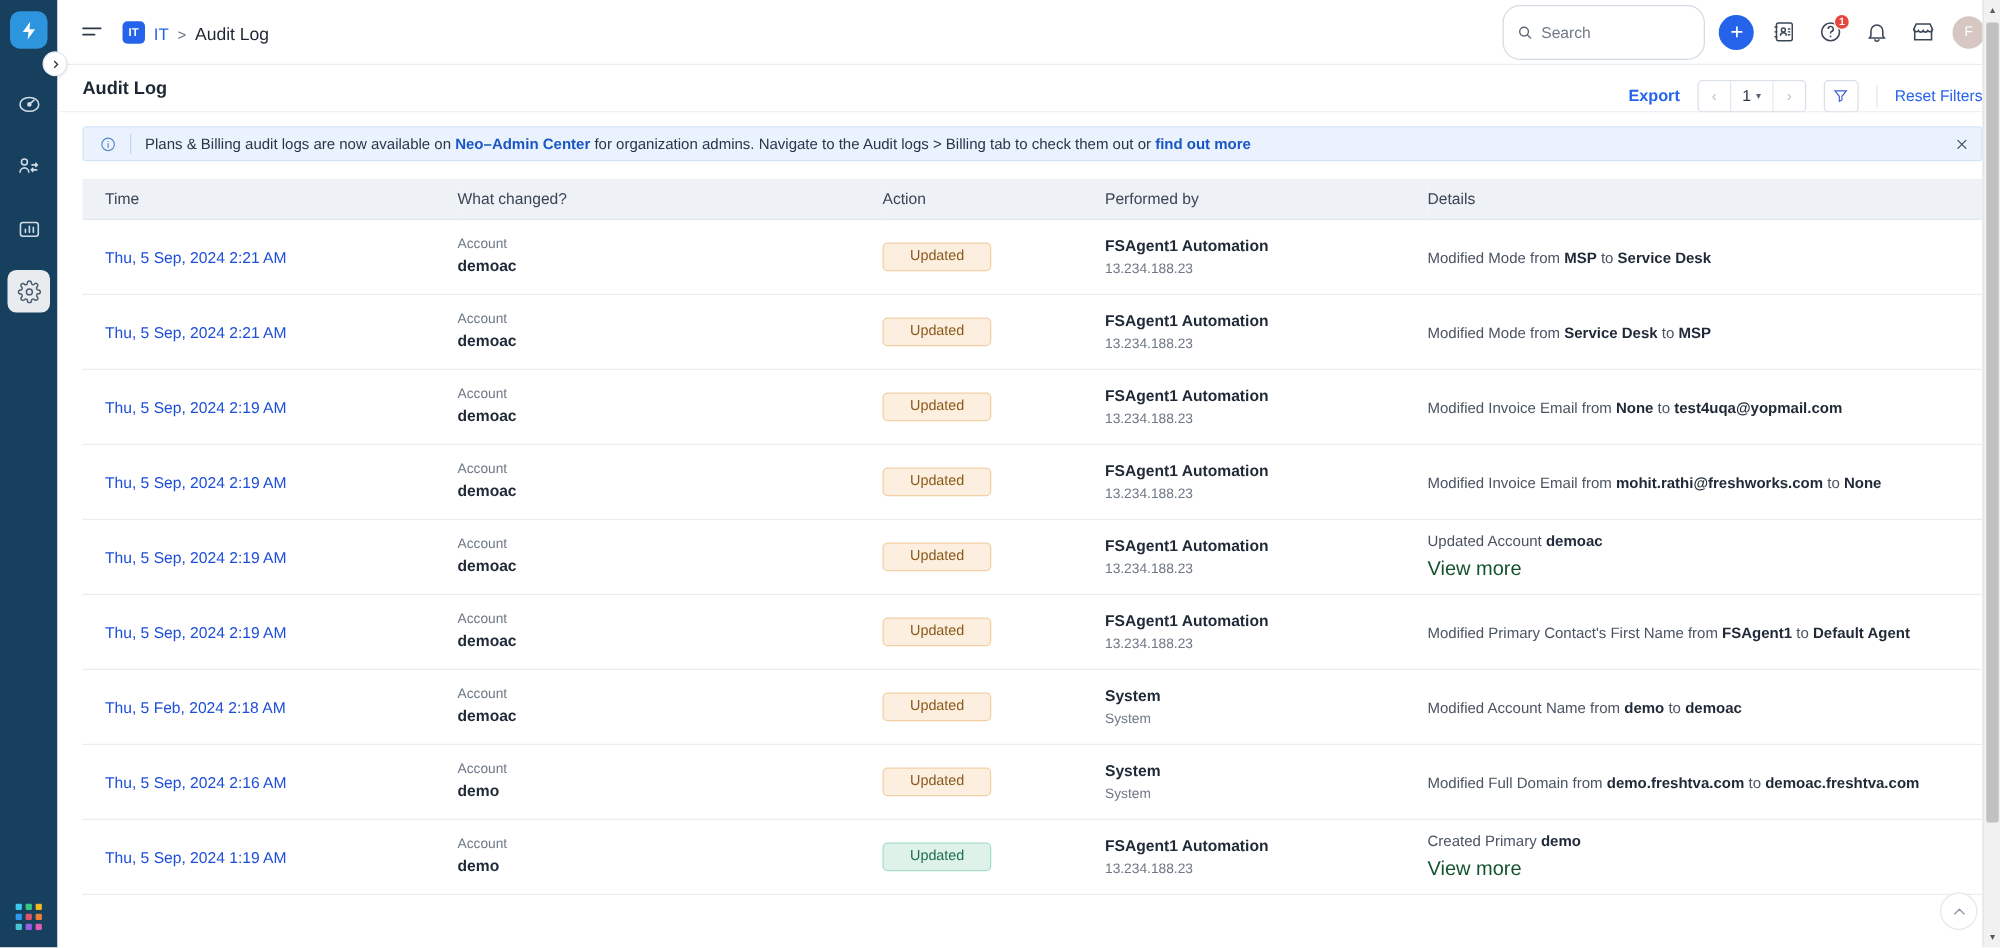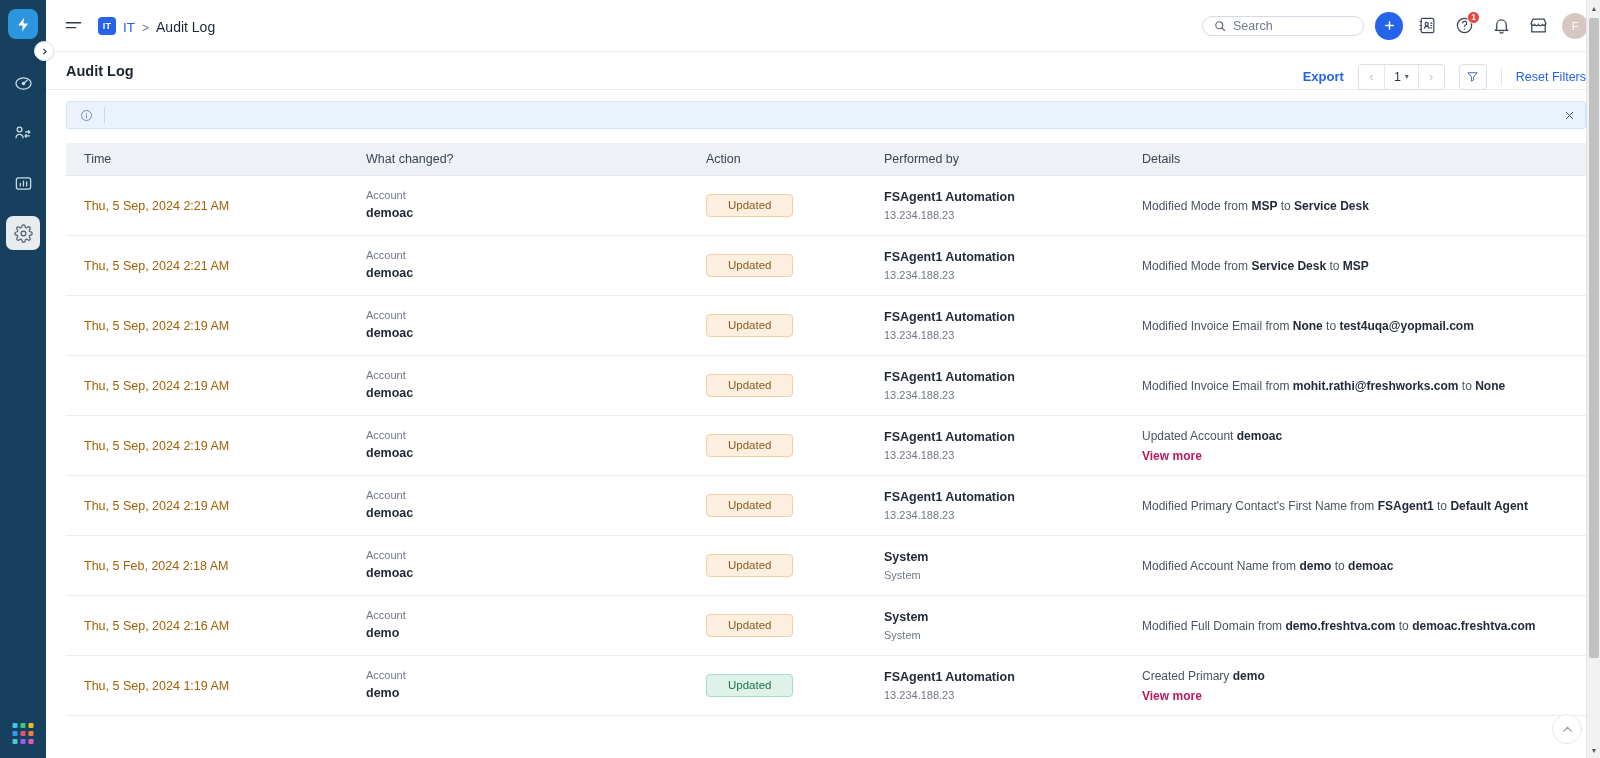--- a/index.html
+++ b/index.html
@@ -77,21 +77,21 @@
     color: #fff; font-size: 9px; font-weight: 700;
     display: flex; align-items: center; justify-content: center;
     letter-spacing: .2px;
   }
   .crumb-link { color: #2563eb; font-size: 13.5px; cursor: pointer; }
   .crumb-sep { color: #6b7585; font-size: 12px; }
   .crumb-cur { color: #1d2633; font-size: 14px; }
 
   .topbar-right { margin-left: auto; display: flex; align-items: center; gap: 11px; }
   .search-box {
-    width: 162px; height: 20px; border: 1px solid #d4dbe4; border-radius: 14px;
+    width: 162px; height: 44px; border: 1px solid #d4dbe4; border-radius: 14px;
     display: flex; align-items: center; gap: 7px; padding: 0 11px;
     cursor: text;
   }
   .search-box svg { width: 12px; height: 12px; flex: 0 0 12px; }
   .search-ph { color: #707a89; font-size: 12.5px; }
 
   .add-btn {
     width: 28px; height: 28px; border-radius: 50%; background: #2563eb;
     display: flex; align-items: center; justify-content: center; cursor: pointer;
     border: none;
@@ -175,37 +175,37 @@
   table.audit thead th.c0 { padding-left: 18px; }
   .c0 { width: 300px; } .c1 { width: 340px; } .c2 { width: 178px; }
   .c3 { width: 258px; } .c4 { width: auto; }
 
   table.audit tbody td {
     border-bottom: 1px solid #e9edf2;
     height: 60px; vertical-align: middle;
     font-size: 12.5px; color: #36404f;
     padding: 6px 0;
   }
-  table.audit tbody td.c0 { padding-left: 18px; color: #a16207; }
+  table.audit tbody td.c0 { padding-left: 18px; color: #1d4ed8; }
   .wc-type { font-size: 11px; color: #6e7886; line-height: 1.45; }
   .wc-name { font-size: 12.5px; color: #1f2937; font-weight: 700; line-height: 1.45; }
 
   .pill {
     display: inline-block; padding: 3px 21px; border-radius: 4px;
     font-size: 11.5px; line-height: 1.3;
   }
   .pill.updated { background: #fdefdf; border: 1px solid #f2cfa5; color: #8a5a1c; }
   .pill.created { background: #def2ea; border: 1px solid #a7dcc8; color: #1d6f51; }
 
   .pb-name { font-size: 12.5px; color: #1f2937; font-weight: 700; line-height: 1.5; }
   .pb-ip { font-size: 11px; color: #6e7886; line-height: 1.5; }
 
   .det { font-size: 12px; color: #4a5463; line-height: 1.5; }
   .det b { color: #1f2937; font-weight: 700; }
-  .det a { display: block; color: #be185d; text-decoration: none; font-size: 12px; cursor: pointer; margin-top: 2px; font-weight: bold; }
+  .det a { display: block; color: #14532d; text-decoration: none; font-size: 16px; cursor: pointer; margin-top: 2px; }
 
   
   .scrolltop {
     position: absolute; right: 18px; bottom: 14px;
     width: 30px; height: 30px; border-radius: 50%;
     background: #fff; border: 1px solid #e4e9ef;
     display: flex; align-items: center; justify-content: center;
     cursor: pointer; z-index: 20;
   }
   .scrolltop svg { width: 13px; height: 13px; }
@@ -387,20 +387,21 @@
 
     <div class="content">
 
       <div class="banner">
         <svg class="info" viewBox="0 0 24 24" fill="none" stroke="#5b86c4" stroke-width="1.7">
           <circle cx="12" cy="12" r="9.2"></circle>
             <path d="M12 11v5.5" stroke-linecap="round"></path>
             <circle cx="12" cy="7.8" r=".95" fill="#5b86c4" stroke="none"></circle>
         </svg>
         <span class="bsep"></span>
+        <p><span>Plans &amp; Billing audit logs are now available on </span><b>Neo–Admin Center</b><span> for organization admins. Navigate to the Audit logs &gt; Billing tab to check them out or </span><a>find out more</a></p>
         <span class="bclose">
           <svg viewBox="0 0 24 24" fill="none" stroke="#3b4757" stroke-width="2" stroke-linecap="round">
               <path d="M5 5l14 14M19 5L5 19"></path>
             </svg>
         </span>
       </div>
 
       <div class="tablewrap">
         <table class="audit">
           <thead>

